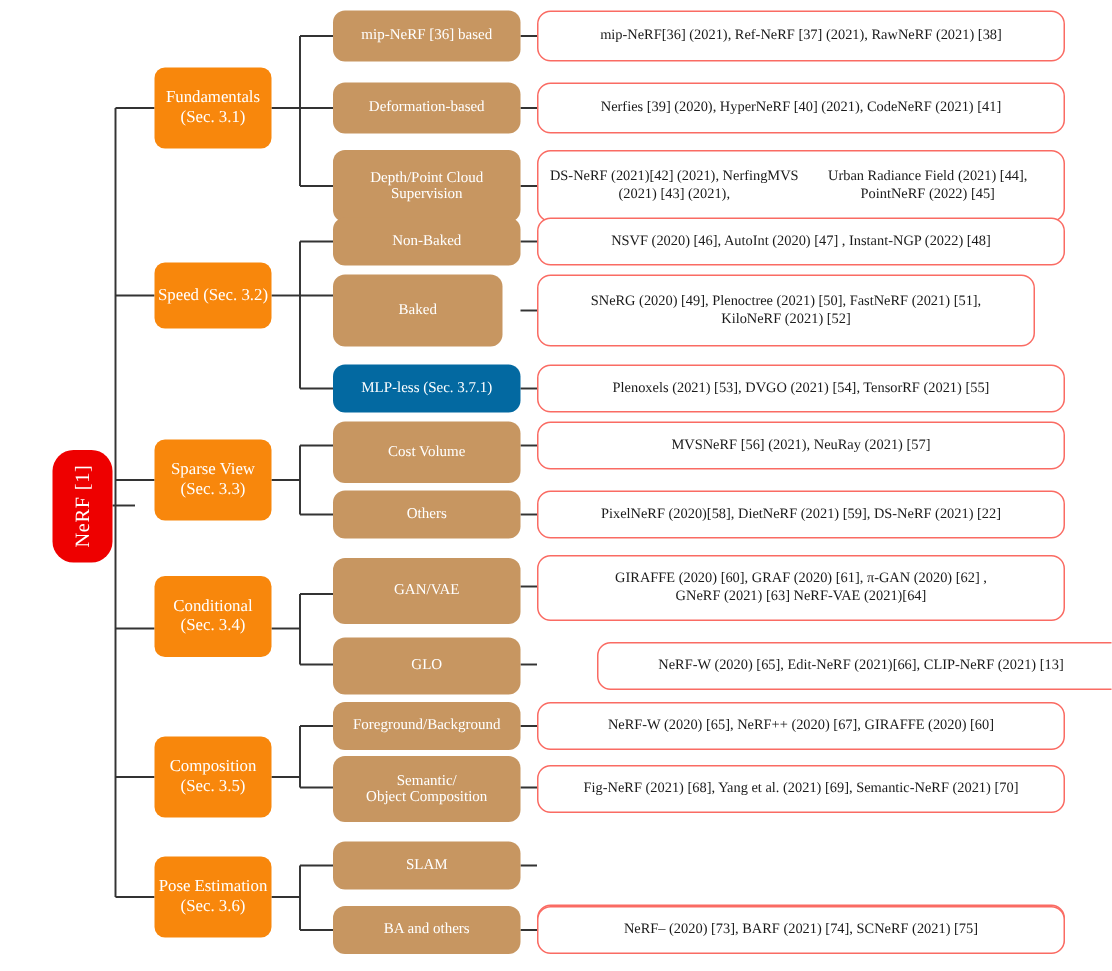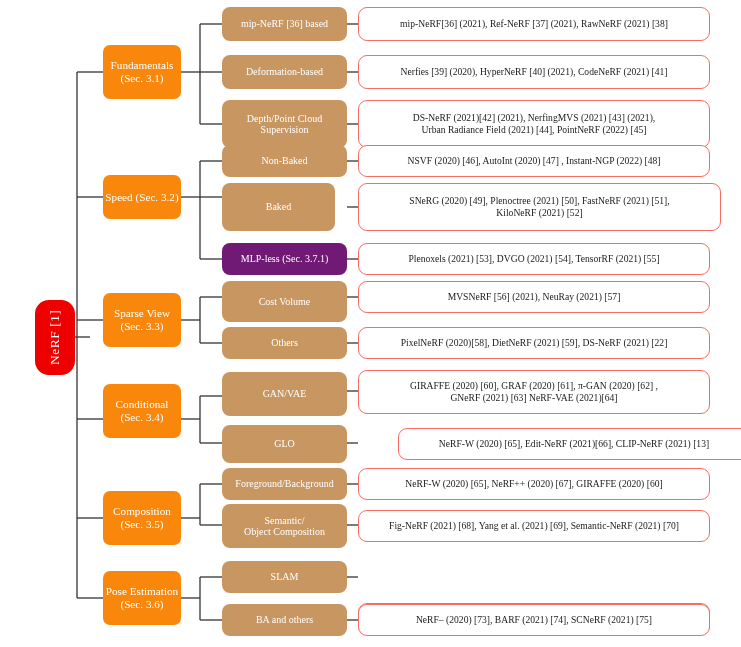--- a/index.html
+++ b/index.html
@@ -45,21 +45,21 @@
     border-radius:7px;
   }
 
   
   .sub{
     background:#c79661;
     color:#ffffff;
     font-size:10px;
     border-radius:8px;
   }
-  .sub.grey{background:#701a75;}
+  .sub.grey{background:#0369a1;}
   .sub .lbl{display:block;}
   .sub.overflow .lbl{overflow:visible;}
 
   
   .leaf{
     background:#ffffff;
     color:#1a1a1a;
     border:1.4px solid #fa6b63;
     border-radius:9px;
     font-size:9.6px;
@@ -157,40 +157,40 @@
     <span class="lbl">Deformation-based</span>
   </div>
   <div class="node leaf" style="left:358px;top:55px;width:352px;height:34px;flex-direction:column;">
     <span class="t">Nerfies [39] (2020), HyperNeRF [40] (2021), CodeNeRF (2021) [41]</span>
   </div>
 
   <div class="node sub" style="left:222px;top:100px;width:125px;height:48px;flex-direction:column;">
     <span class="lbl">Depth/Point Cloud</span>
     <span class="lbl">Supervision</span>
   </div>
-  <div class="node leaf" style="left:358px;top:100px;width:352px;height:48px;flex-direction:column;">
+  <div class="node leaf" style="left:358px;top:100px;width:352px;height:48px;">
     <span class="t">DS-NeRF (2021)[42] (2021), NerfingMVS (2021) [43] (2021),</span>
     <span class="t">Urban Radiance Field (2021) [44], PointNeRF (2022) [45]</span>
   </div>
 
   <div class="node cat" style="left:103px;top:175px;width:78px;height:44px;flex-direction:column;">
     <span>Speed (Sec. 3.2)</span>
   </div>
 
   <div class="node sub" style="left:222px;top:145px;width:125px;height:32px;">
     <span class="lbl">Non-Baked</span>
   </div>
   <div class="node leaf" style="left:358px;top:145px;width:352px;height:32px;flex-direction:column;">
     <span class="t">NSVF (2020) [46], AutoInt (2020) [47] , Instant-NGP (2022) [48]</span>
   </div>
 
   <div class="node sub" style="left:222px;top:183px;width:113px;height:48px;">
     <span class="lbl">Baked</span>
   </div>
-  <div class="node leaf" style="left:358px;top:183px;width:363px;height:48px;flex-direction:column;">
+  <div class="node leaf" style="left:358px;top:183px;width:332px;height:48px;flex-direction:column;">
     <span class="t">SNeRG (2020) [49], Plenoctree (2021) [50], FastNeRF (2021) [51],</span>
     <span class="t">KiloNeRF (2021) [52]</span>
   </div>
 
   <div class="node sub grey" style="left:222px;top:243px;width:125px;height:32px;">
     <span class="lbl">MLP-less (Sec. 3.7.1)</span>
   </div>
   <div class="node leaf" style="left:358px;top:243px;width:352px;height:32px;flex-direction:column;">
     <span class="t">Plenoxels (2021) [53], DVGO (2021) [54], TensorRF (2021) [55]</span>
   </div>

